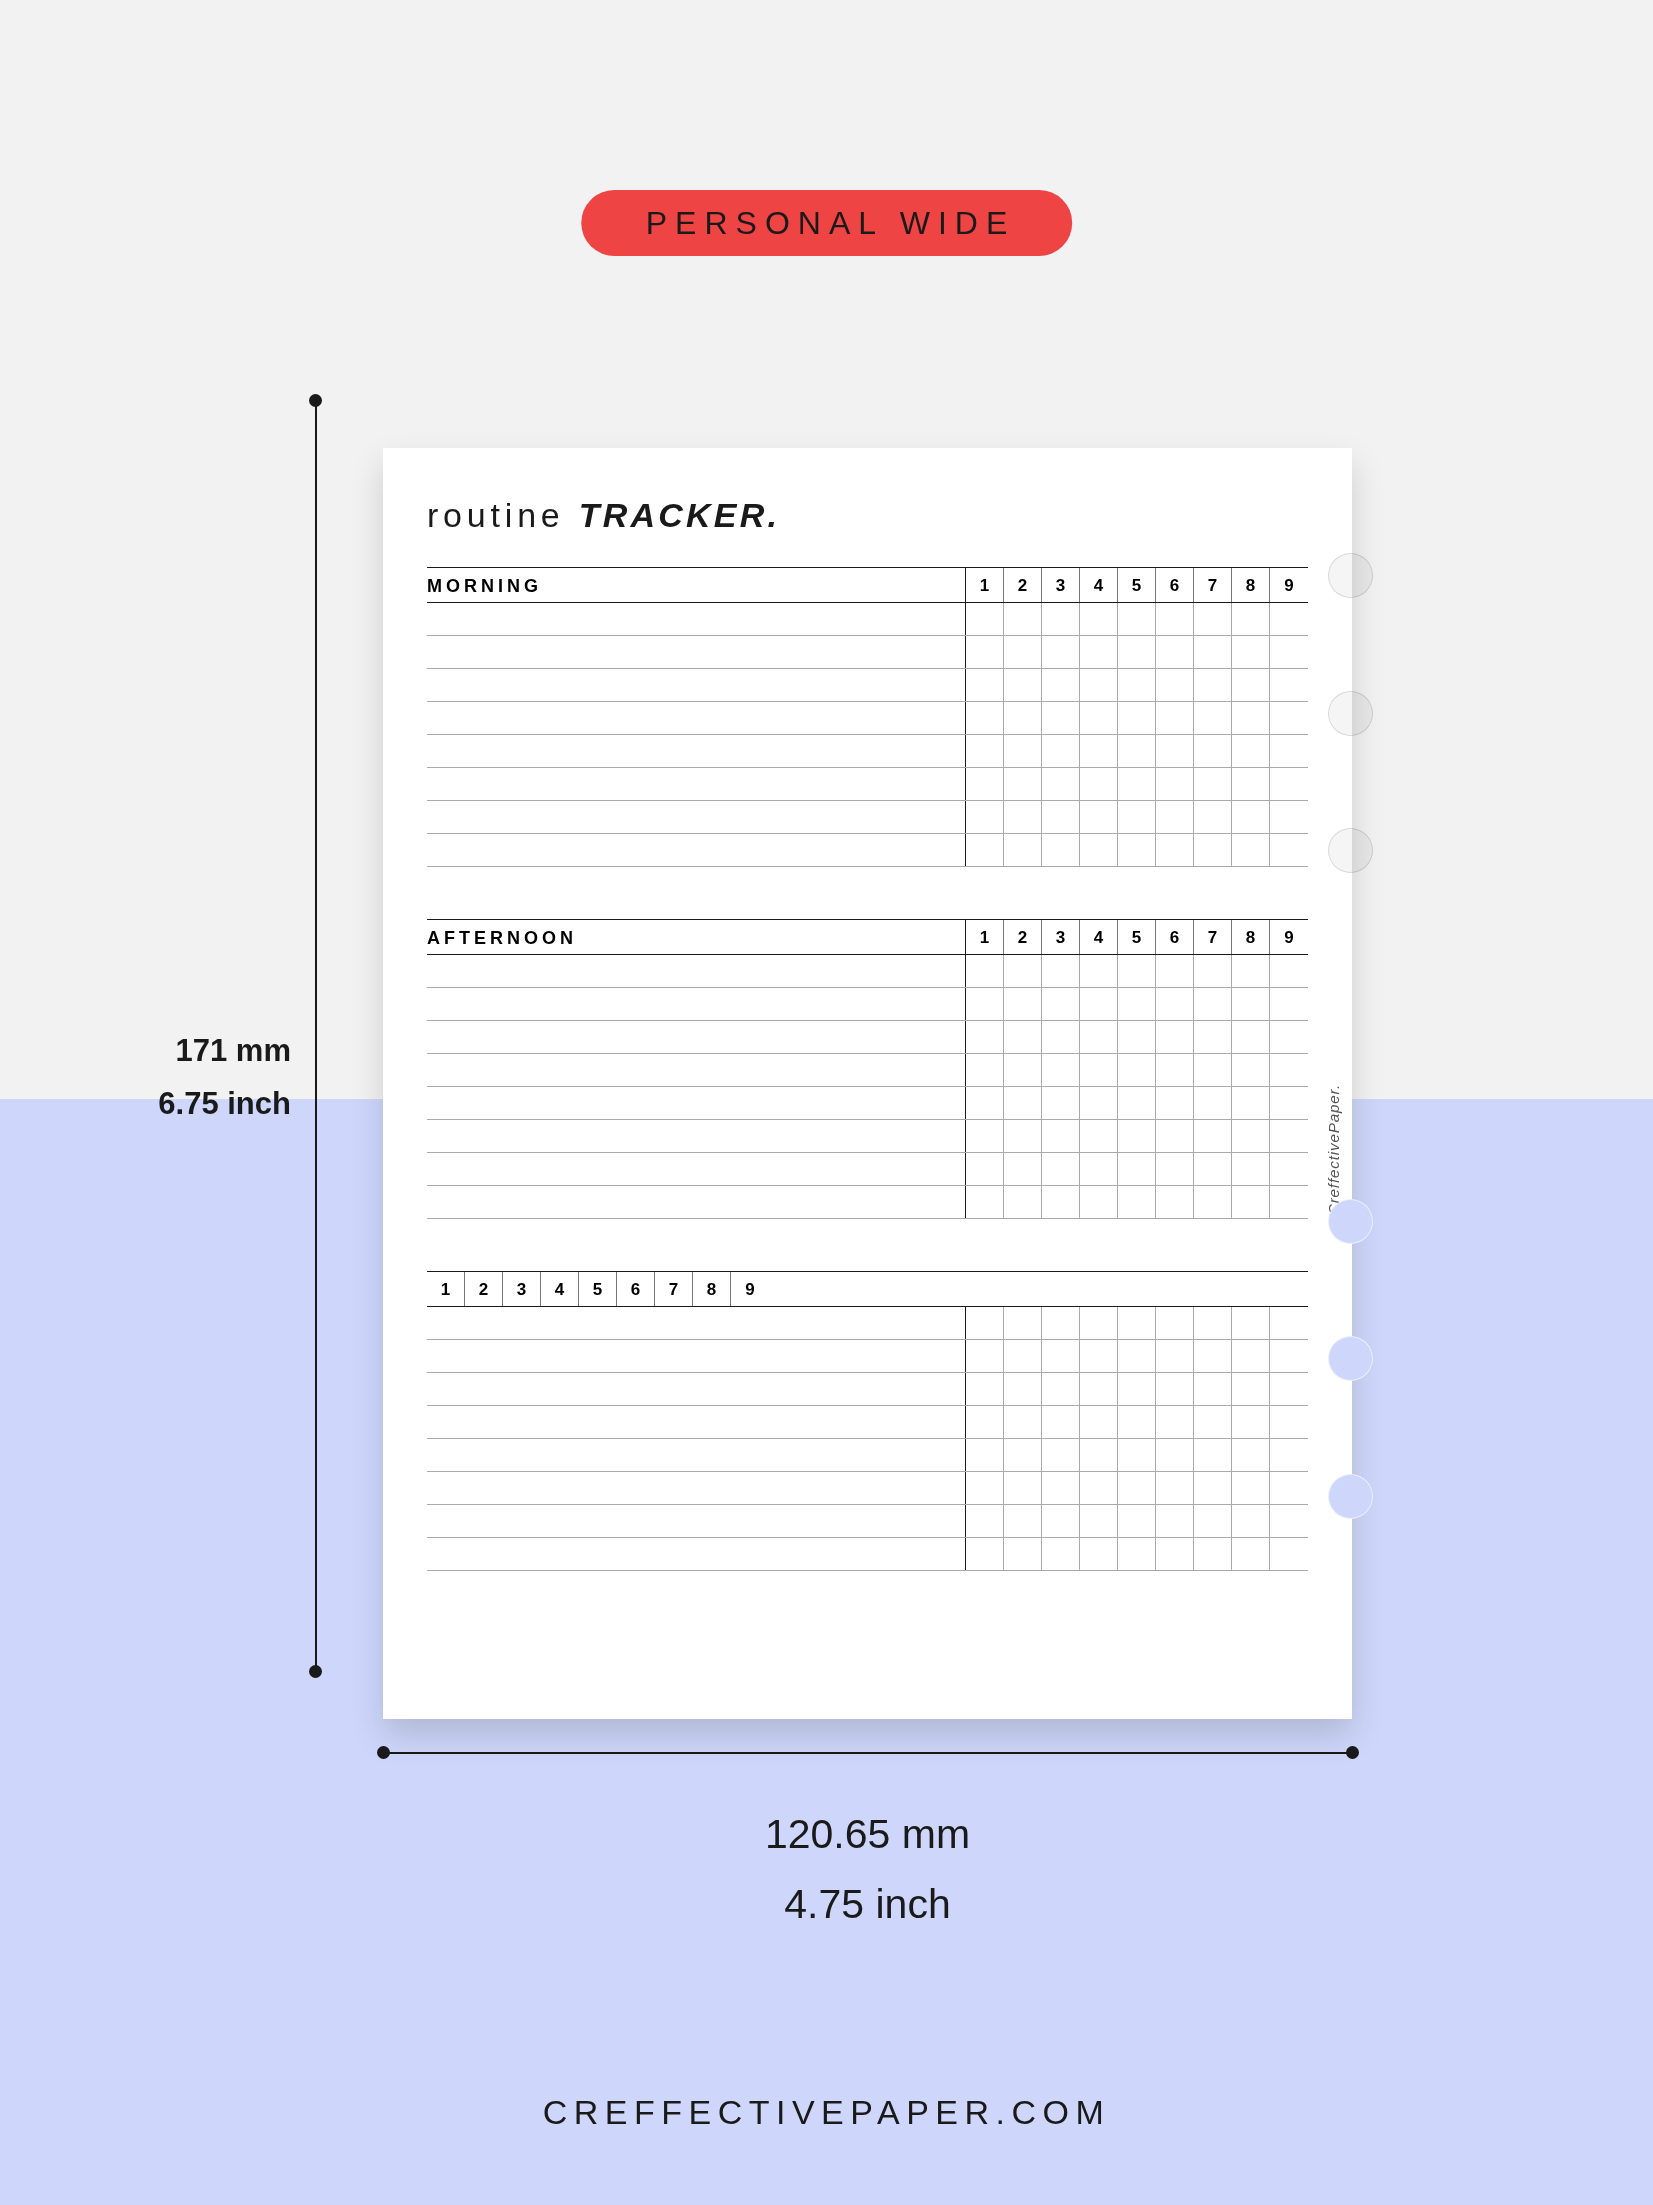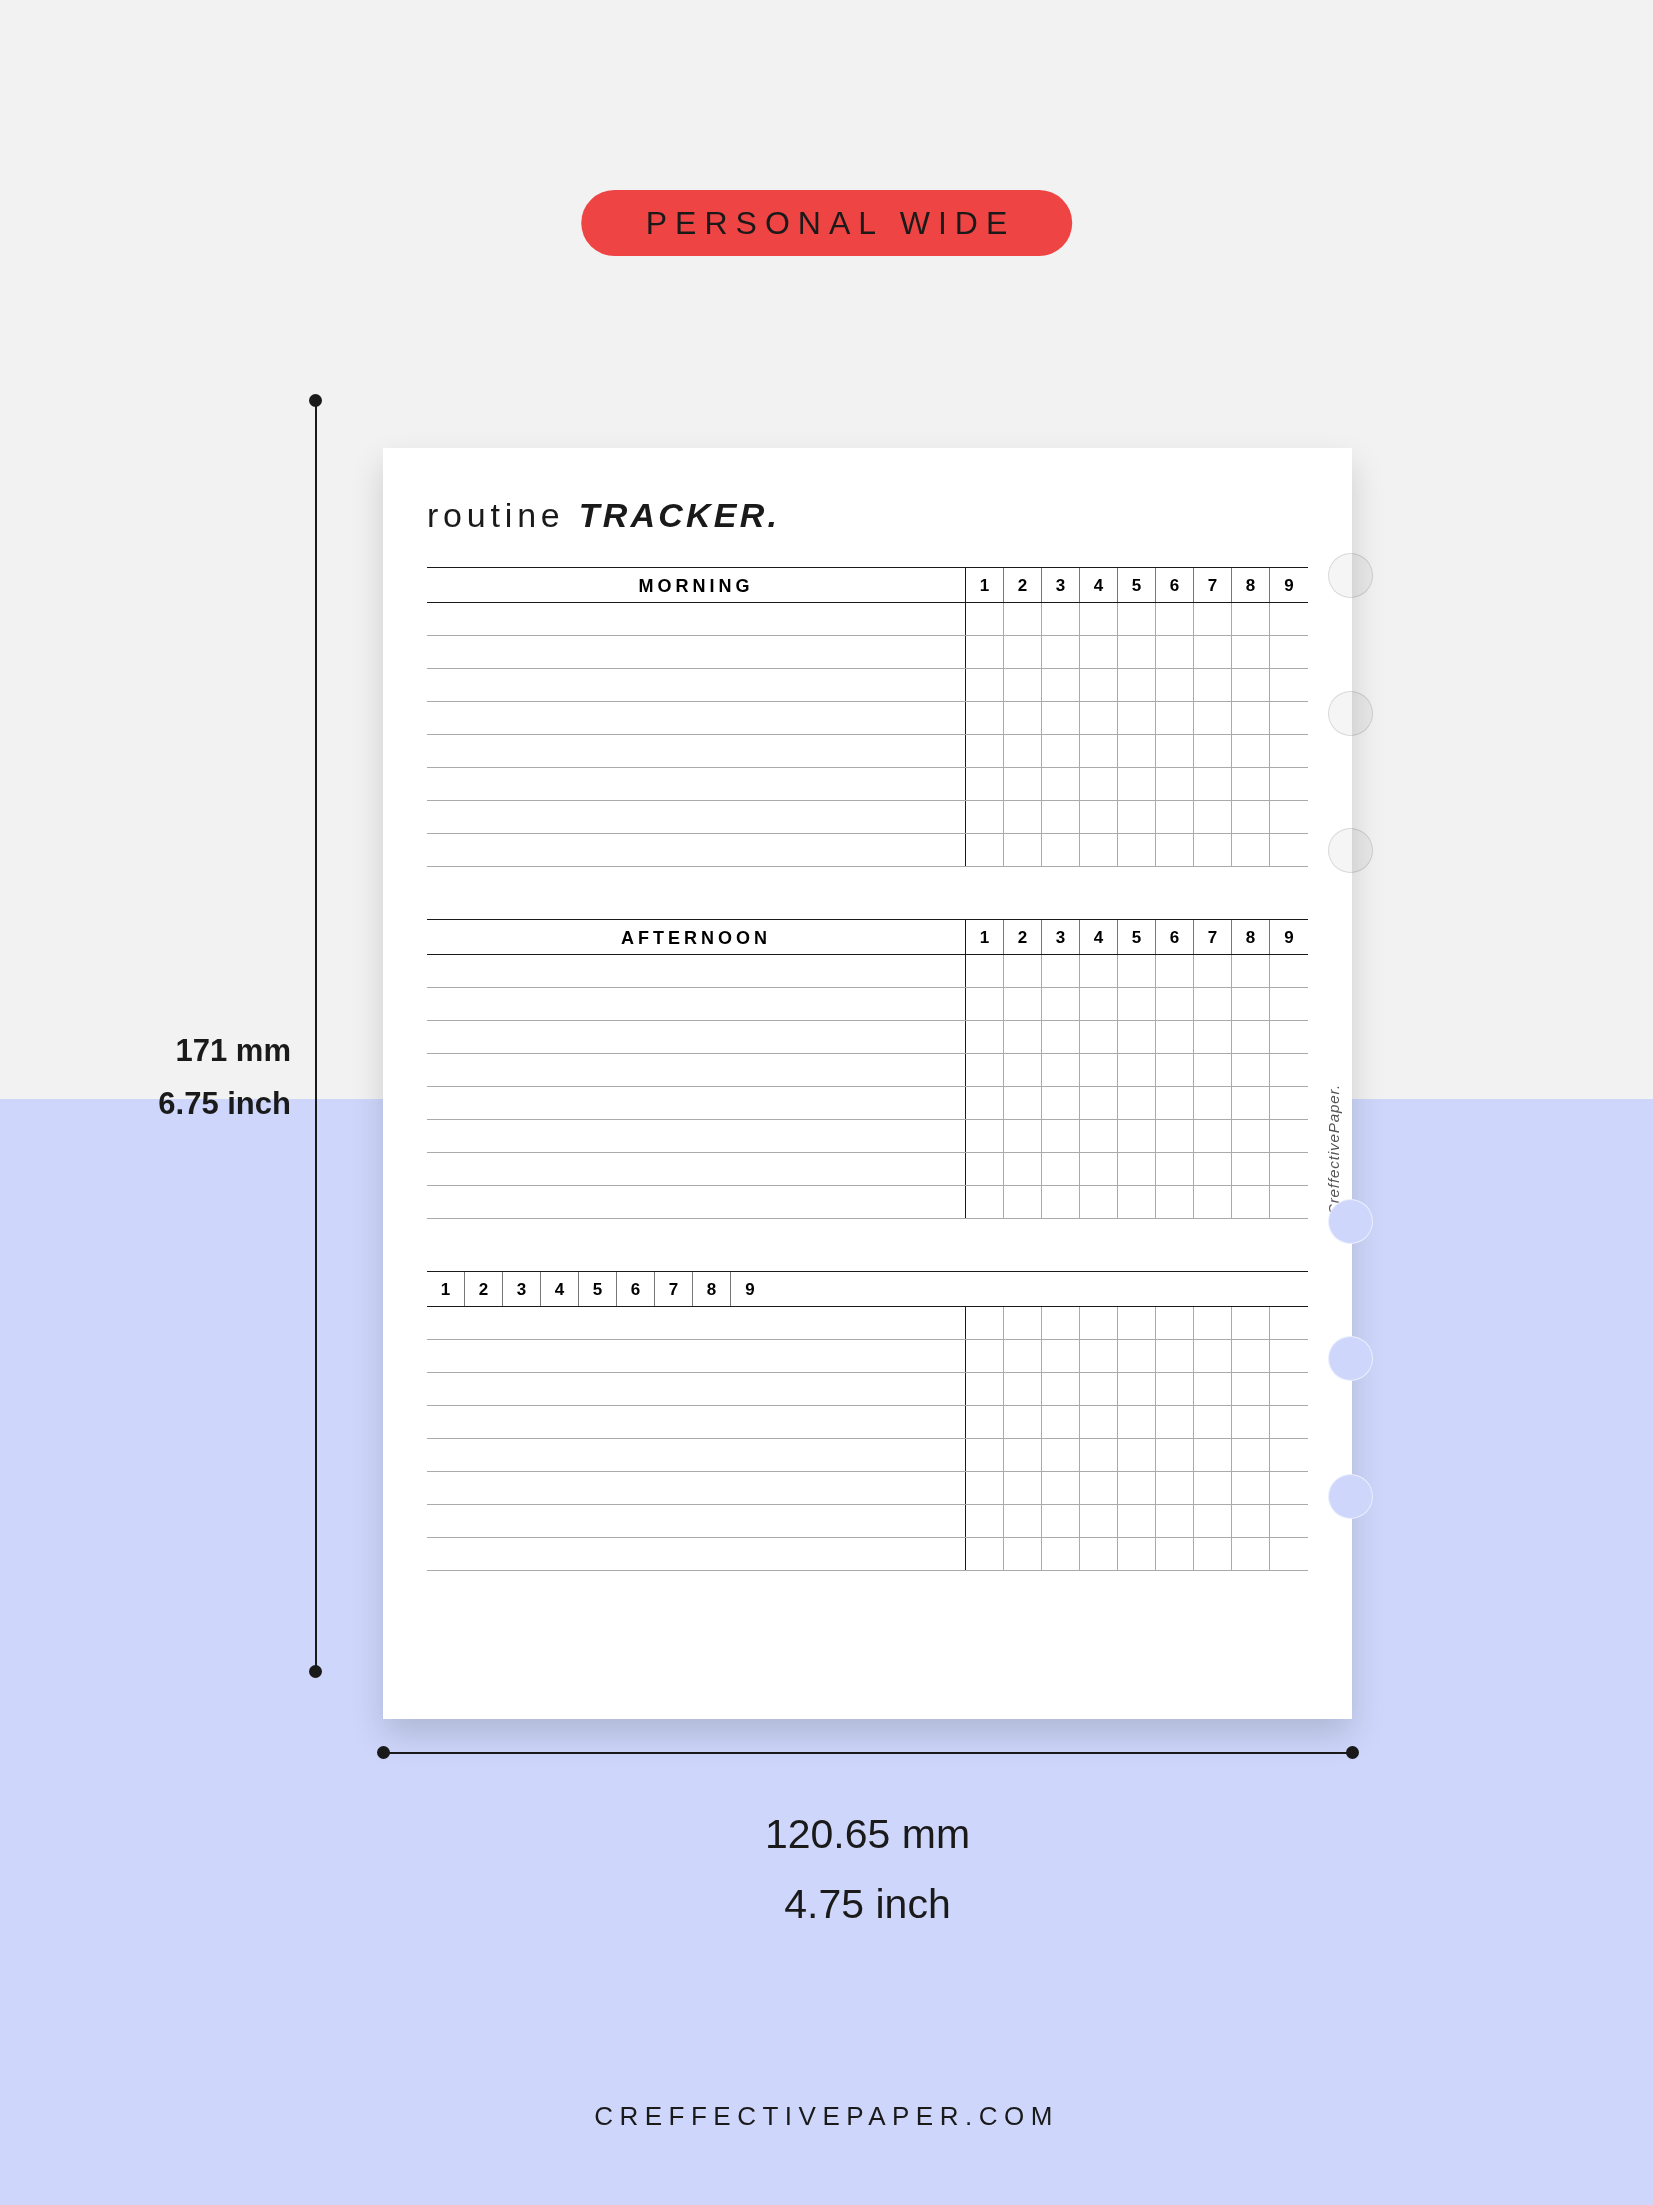--- a/index.html
+++ b/index.html
@@ -85,21 +85,21 @@
     font-size: 41px;
     color: #1a1a1a;
     line-height: 1.7;
     font-weight: 300;
   }
   .footer-brand {
     position: absolute;
     bottom: 73px;
     left: 0; right: 0;
     text-align: center;
-    font-size: 26px;
+    font-size: 34px;
     letter-spacing: 6.5px;
     color: #1a1a1a;
     font-weight: 300;
   }
   .page {
     position: absolute;
     left: 383px;
     top: 400px;
     width: 969px;
     height: 1271px;
@@ -119,21 +119,20 @@
   .section { margin-bottom: 52px; }
   .section:last-child { margin-bottom: 0; }
   .sec-header {
     display: flex;
     border-top: 1.6px solid #1a1a1a;
     border-bottom: 1.6px solid #1a1a1a;
     height: 36px;
   }
   .sec-label {
     flex: 1;
-    text-align: center;
     font-size: 18px;
     letter-spacing: 4px;
     font-weight: 700;
     line-height: 36px;
     border-right: 1.2px solid #1a1a1a;
   }
   .sec-nums {
     display: flex;
   }
   .sec-nums .num {

